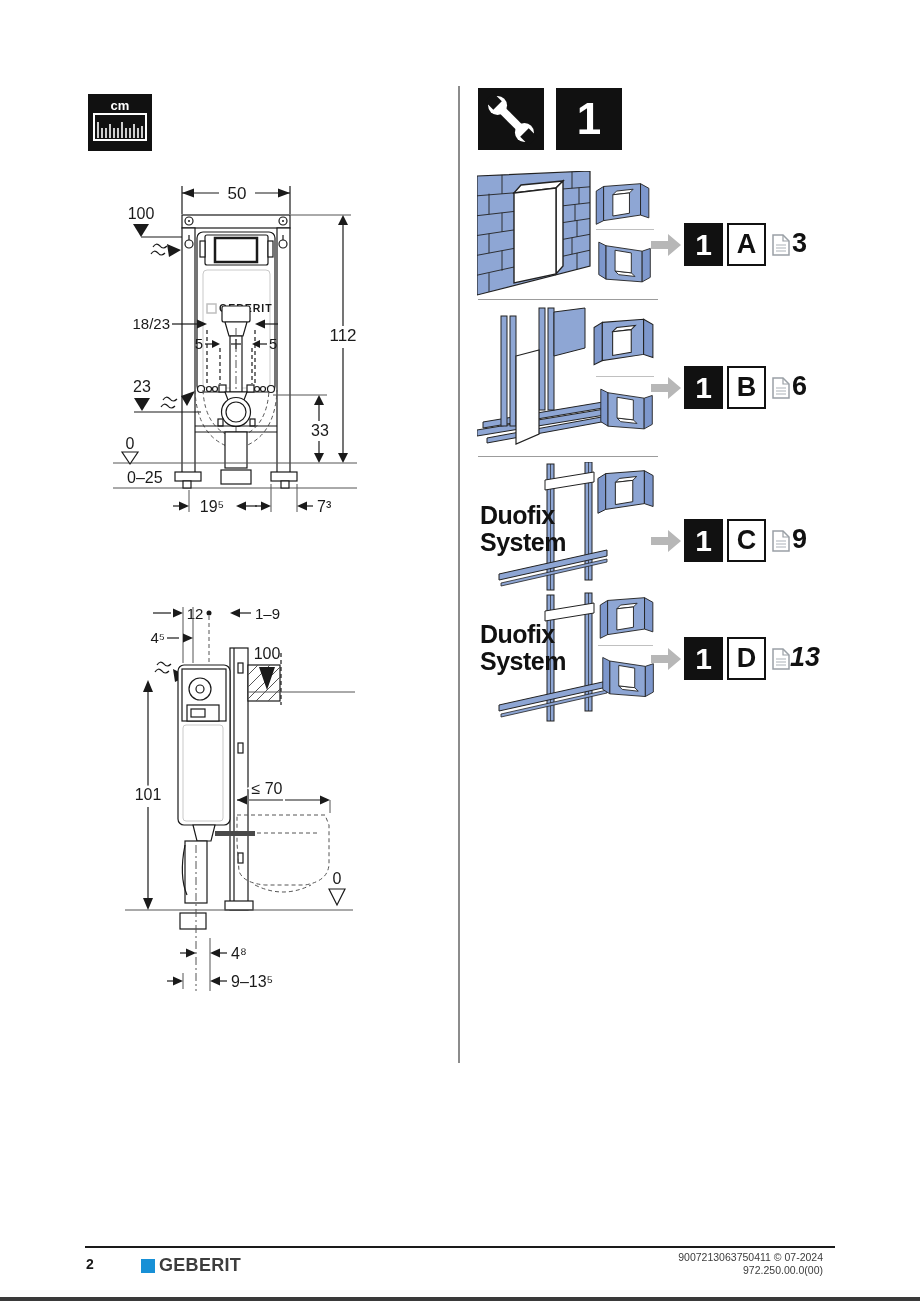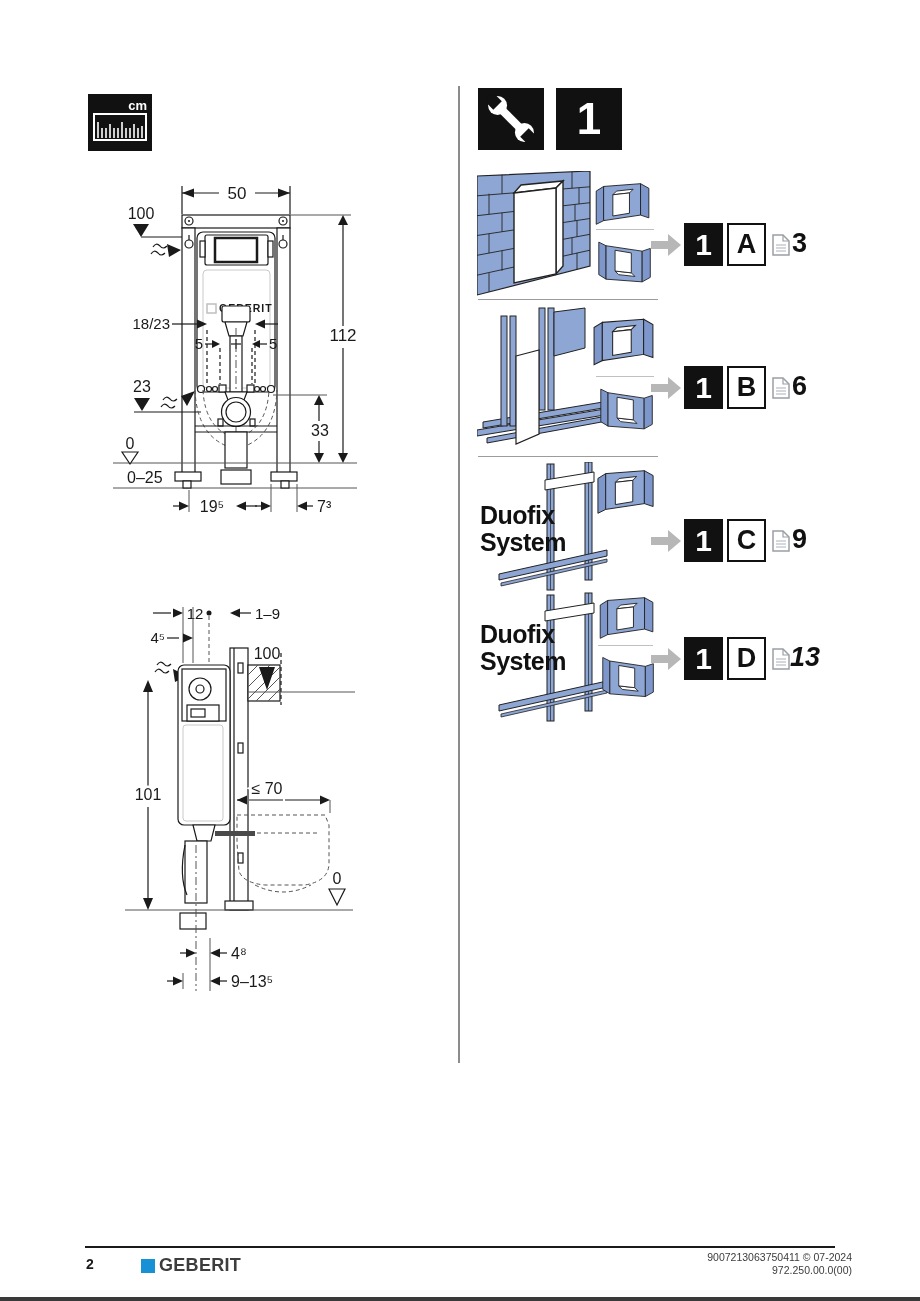--- a/index.html
+++ b/index.html
@@ -67,21 +67,21 @@
         <line x1="53.5" y1="2" x2="53.5" y2="128" stroke="#222" stroke-width="0.7"></line>
         <rect x="88" y="0" width="7" height="118" fill="#8ea6d4" stroke="#222" stroke-width="1"></rect>
         <line x1="91.5" y1="0" x2="91.5" y2="118" stroke="#222" stroke-width="0.7"></line>
         <polygon points="48,18 97,10 97,20 48,28" fill="#fff" stroke="#222" stroke-width="1"></polygon>
         <polygon points="2,112 110,88 110,94 2,118" fill="#8ea6d4" stroke="#222" stroke-width="1"></polygon>
         <polygon points="4,121 110,97 110,100 4,124" fill="#8ea6d4" stroke="#222" stroke-width="0.8"></polygon>
       </g>
     </defs>
   </svg>
 
-  <div class="abs iconbox" style="left:88px;top:94px;width:64px;height:57px;flex-direction:column;align-items:flex-end;justify-content:flex-start;padding:4px 5px;">
+  <div class="abs iconbox" style="left:88px;top:94px;width:64px;height:57px;flex-direction:column;align-items:center;justify-content:flex-start;padding:4px 5px;">
     <span class="cm-label">cm</span>
     <svg width="54" height="29" viewBox="0 0 54 29">
       <rect x="1" y="1" width="52" height="26" fill="#111" stroke="#fff" stroke-width="2"></rect>
       <line x1="5" y1="25" x2="5" y2="9" stroke="#fff" stroke-width="1.6"></line>
       <line x1="9" y1="25" x2="9" y2="15" stroke="#fff" stroke-width="1.6"></line>
       <line x1="13" y1="25" x2="13" y2="15" stroke="#fff" stroke-width="1.6"></line>
       <line x1="17" y1="25" x2="17" y2="11" stroke="#fff" stroke-width="1.6"></line>
       <line x1="21" y1="25" x2="21" y2="15" stroke="#fff" stroke-width="1.6"></line>
       <line x1="25" y1="25" x2="25" y2="15" stroke="#fff" stroke-width="1.6"></line>
       <line x1="29" y1="25" x2="29" y2="9" stroke="#fff" stroke-width="1.6"></line>
@@ -479,19 +479,19 @@
       <use href="#doc-ic"></use>
     </svg>
   <div class="abs pagenum" style="left:790px;top:642px;width:44px;font-style:italic;">13</div>
 
   <div class="abs footer-rule" style="left:85px;top:1246px;width:750px;"></div>
   <div class="abs footer-page" style="left:86px;top:1256px;">2</div>
   <div class="abs geberit-logo" style="left:141px;top:1255px;">
     <span class="geberit-sq"></span>
     <span class="geberit-txt">GEBERIT</span>
   </div>
-  <div class="abs docinfo" style="right:68px;top:1251px;">
+  <div class="abs docinfo" style="right:97px;top:1251px;">
     <div>9007213063750411 © 07-2024</div>
     <div>972.250.00.0(00)</div>
   </div>
   <div class="abs bottomstrip" style="left:0;top:1297px;width:920px;height:4px;"></div>
 
 </div>
 
 </body></html>

